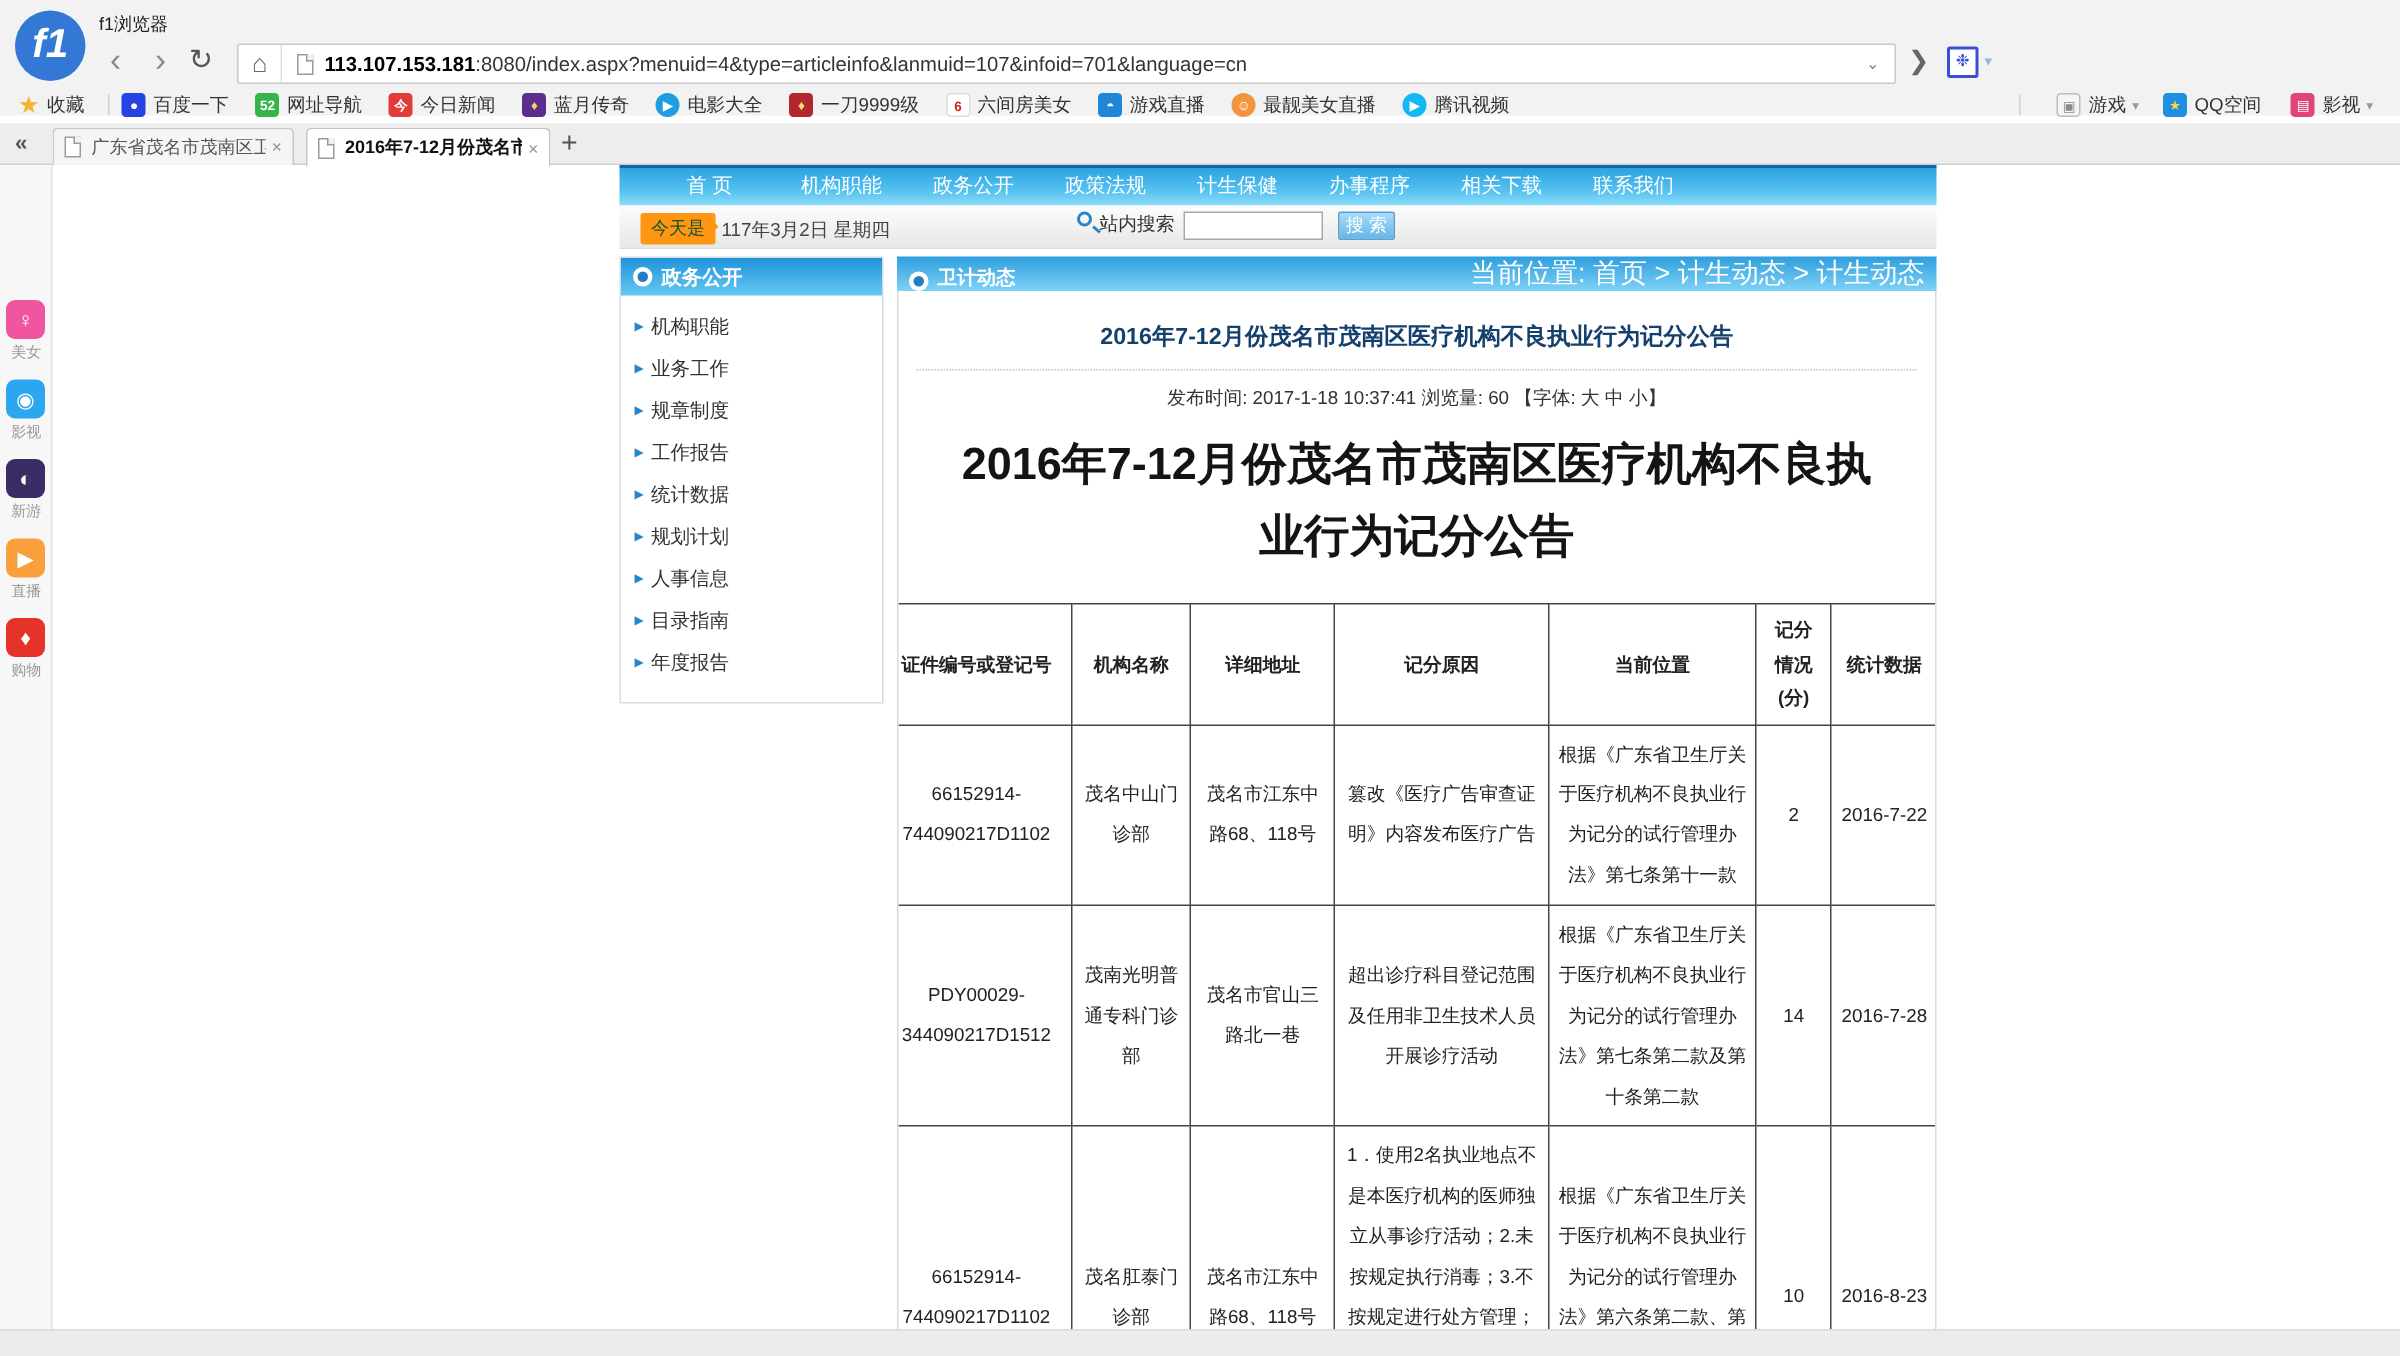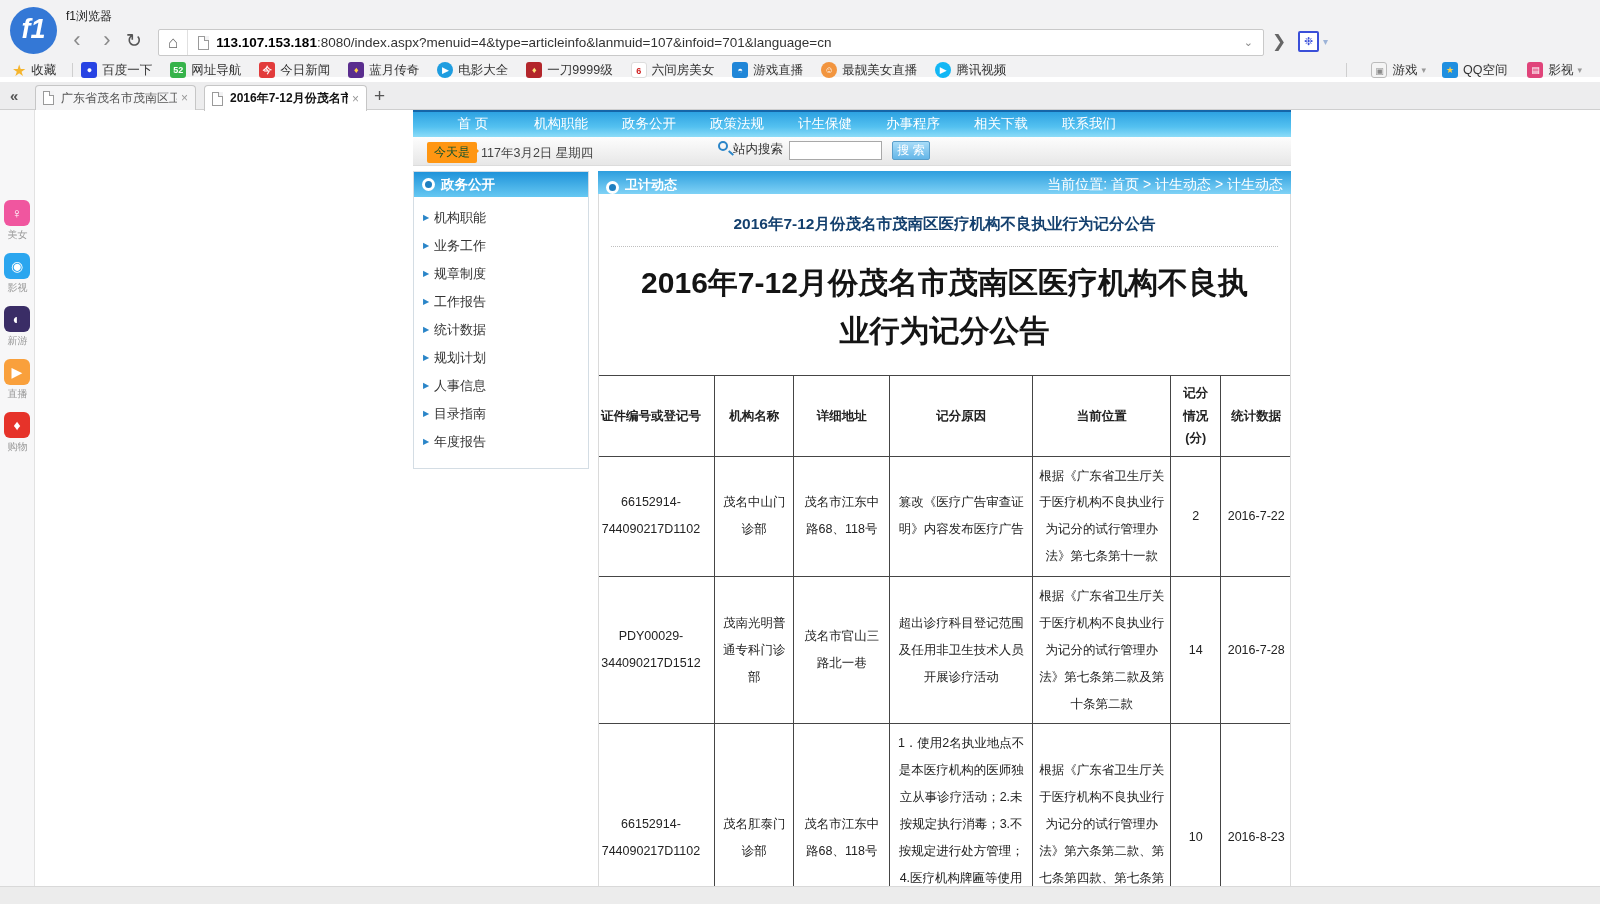--- a/index.html
+++ b/index.html
@@ -99,21 +99,21 @@
              font-size:13.5px; display:flex; align-items:center; padding-left:8px; }
   .disc { width:13px; height:13px; border-radius:50%; background:#fff; position:relative; margin-right:6px; flex:none; }
   .disc::after { content:""; position:absolute; left:3px; top:3px; width:7px; height:7px; border-radius:50%; background:#1f7fc0; }
   .lm-list { list-style:none; padding:7px 0 12px; }
   .lm-item { padding:5px 0 5px 20px; font-size:13px; color:#333; position:relative; }
   .lm-item::before { content:"\25B6"; color:#2a85c8; font-size:8px; position:absolute; left:9px; top:9px; }
 
   .content { width:693px; }
   .sec-head { height:23px; background:linear-gradient(#2d9ede,#7fd2f6); display:flex; align-items:flex-end; padding:0 8px; }
   .sec-title { color:#fff; font-weight:bold; font-size:13px; }
-  .breadcrumb { margin-left:auto; color:#fff; font-size:14px; }
+  .breadcrumb { margin-left:auto; color:#fff; font-size:18px; }
 
   .panel { border:1px solid #dadada; border-top:none; background:#fff; padding-top:20px; overflow:hidden; }
   .a-title { text-align:center; font-size:15.5px; font-weight:bold; color:#14406e; }
   .dotline { border-bottom:1px dotted #bfbfbf; margin:11px 12px 0; }
   .a-meta { text-align:center; font-size:12.5px; color:#333; margin-top:10px; }
   .headline { text-align:center; font-size:30px; font-weight:bold; color:#141414; line-height:1.6; margin:12px 28px 0; }
 
   .tablewrap { margin-top:20px; overflow:hidden; }
   table { border-collapse:collapse; table-layout:fixed; width:705px; margin-left:-12px; }
   col.c1{width:126px} col.c2{width:79px} col.c3{width:95px} col.c4{width:142px} col.c5{width:137px} col.c6{width:50px} col.c7{width:70px}
@@ -338,20 +338,21 @@
       <div class="content">
         <div class="sec-head">
           <span class="disc"></span>
           <span class="sec-title">卫计动态</span>
           <span class="breadcrumb">当前位置: 首页 &gt; 计生动态 &gt; 计生动态</span>
         </div>
 
         <div class="panel">
           <div class="a-title">2016年7-12月份茂名市茂南区医疗机构不良执业行为记分公告</div>
           <div class="dotline"></div>
+          <div class="a-meta">发布时间: 2017-1-18 10:37:41  浏览量: 60 【字体: 大 中 小】</div>
           <div class="headline">2016年7-12月份茂名市茂南区医疗机构不良执业行为记分公告</div>
 
           <div class="tablewrap">
             <table>
               <colgroup>
                   <col class="c1">
                   <col class="c2">
                   <col class="c3">
                   <col class="c4">
                   <col class="c5">

